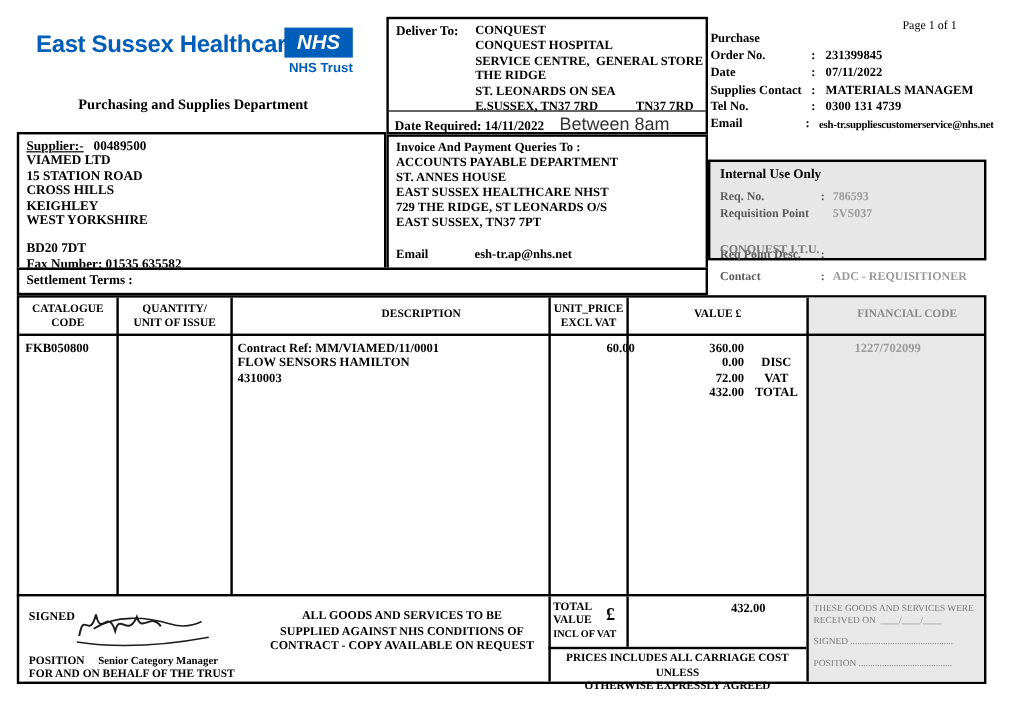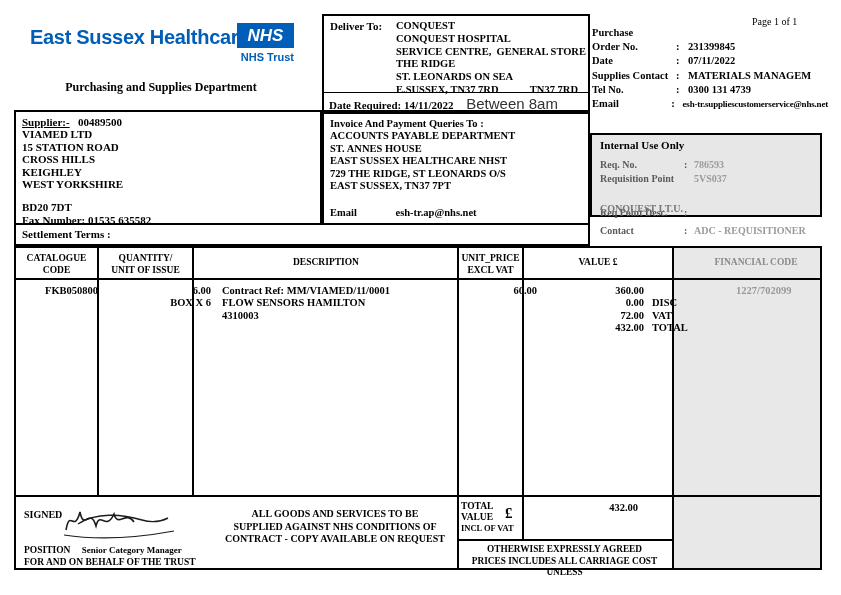--- a/index.html
+++ b/index.html
@@ -62,26 +62,26 @@
   .settlement-box { left:14px; top:223px; width:576px; height:23px; }
   .settlement-box span { position:absolute; left:6px; top:3px; }
 
   
   .po-table { left:14px; top:246px; width:808px; height:251px; }
   .fin-bg { position:absolute; left:656px; top:0; bottom:0; width:148px; background:#e8e8e8; }
   .vline { position:absolute; top:0; bottom:0; width:2px; background:#000; }
   .thead-line { position:absolute; left:0; right:0; top:30px; height:2px; background:#000; }
   .th { position:absolute; top:5px; text-align:center; font-size:9.5px; line-height:11.5px; }
   .th.mid { top:9px; }
-  .cell { position:absolute; font-size:10.5px; line-height:12.4px;margin-left:24px; }
+  .cell { position:absolute; font-size:10.5px; line-height:12.4px; }
   .qty-cell { text-align:right; }
   .price-cell { text-align:right; }
   .val-line { display:flex; justify-content:flex-end; }
   .val-line .amt { width:62px; text-align:right; }
-  .val-line .vlbl { width:46px; text-align:left; padding-left:8px; }
+  .val-line .vlbl { width:46px; text-align:center; padding-left:8px; }
   .fin-cell { color:#999; }
 
   
   .po-footer { left:14px; top:495px; width:808px; height:75px; }
   .f-received-bg { position:absolute; left:656px; top:0; bottom:0; width:148px; background:#e8e8e8; }
   .f-vline { position:absolute; top:0; bottom:0; width:2px; background:#000; }
   .f-vline.short { bottom:29px; }
   .f-hline { position:absolute; left:441px; width:215px; top:42px; height:2px; background:#000; }
   .signed-label { position:absolute; left:8px; top:12px; font-size:10px; }
   .signature { position:absolute; left:40px; top:1px; }
@@ -229,39 +229,35 @@
     <div class="thead-line"></div>
 
     <div class="th" style="left:0; width:81px;">
       <div>CATALOGUE</div>
       <div>CODE</div>
     </div>
     <div class="th" style="left:83px; width:93px;">
       <div>QUANTITY/</div>
       <div>UNIT OF ISSUE</div>
     </div>
-    <div class="th mid" style="left:169px; width:282px;">DESCRIPTION</div>
+    <div class="th mid" style="left:194px; width:282px;">DESCRIPTION</div>
     <div class="th" style="left:443px; width:63px;">
       <div>UNIT_PRICE</div>
       <div>EXCL VAT</div>
     </div>
     <div class="th mid" style="left:508px; width:148px;">VALUE £</div>
     <div class="th mid" style="left:658px; width:124px; color:#8a8a8a;padding-left:40px;">FINANCIAL CODE</div>
 
     <div class="cell" style="left:5px; top:37px;">FKB050800</div>
-    <div class="cell qty-cell" style="left:83px; top:37px; width:88px;">
-      <div>6.00</div>
-      <div>BOX X 6</div>
-    </div>
     <div class="cell" style="left:182px; top:37px;">
       <div>Contract Ref: MM/VIAMED/11/0001</div>
       <div>FLOW SENSORS HAMILTON</div>
       <div>4310003</div>
     </div>
-    <div class="cell price-cell" style="left:443px; top:37px; width:54px;">60.00</div>
+    <div class="cell price-cell" style="left:443px; top:37px; width:70px;">60.00</div>
     <div class="cell" style="left:506px; top:37px; width:144px;">
       <div class="val-line">
         <span class="amt">360.00</span>
         <span class="vlbl"></span>
       </div>
       <div class="val-line">
         <span class="amt">0.00</span>
         <span class="vlbl">DISC</span>
       </div>
       <div class="val-line">
@@ -303,19 +299,25 @@
 
     <div class="total-label">
       <div>TOTAL</div>
       <div>VALUE</div>
       <div class="inc">INCL OF VAT</div>
     </div>
     <div class="pound">£</div>
     <div class="total-value">432.00</div>
 
     <div class="carriage">
+      <div>PRICES INCLUDES ALL CARRIAGE COST UNLESS</div>
       <div>OTHERWISE EXPRESSLY AGREED</div>
-      <div>PRICES INCLUDES ALL CARRIAGE COST UNLESS</div>
-    </div>
-
+    </div>
+
+    <div class="received">
+      <div>THESE GOODS AND SERVICES WERE</div>
+      <div class="pre">RECEIVED ON  ____/____/____</div>
+      <div class="dotline">SIGNED ............................................</div>
+      <div class="dotline">POSITION ........................................</div>
+    </div>
   </div>
 
 </div>
 
 </body></html>

